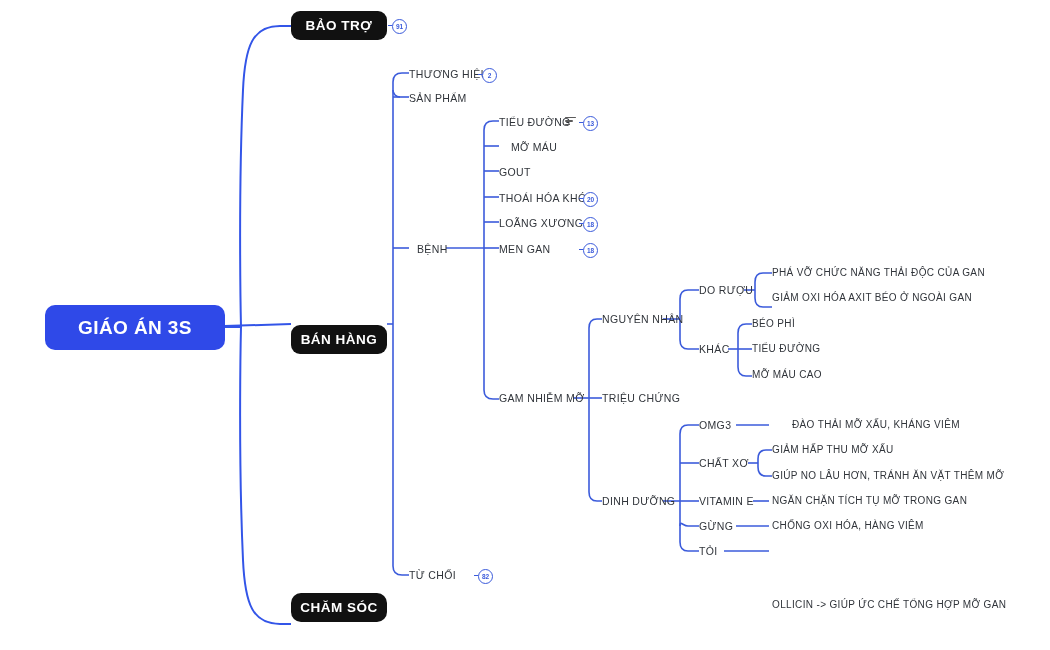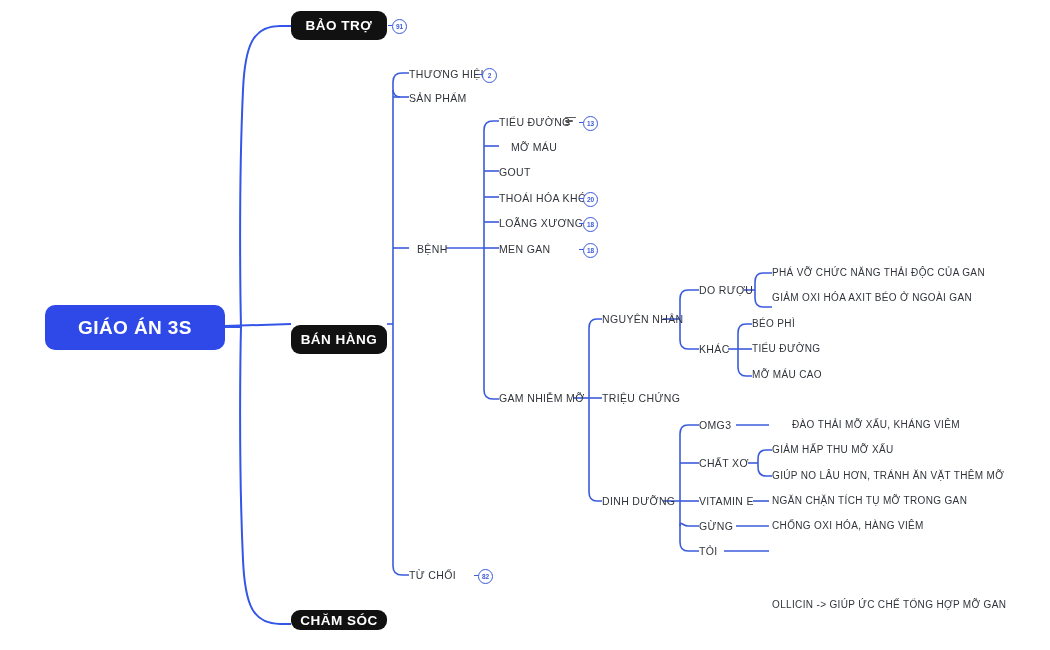--- a/index.html
+++ b/index.html
@@ -126,21 +126,21 @@
       <span>GIÁO ÁN 3S</span>
     </div>
     <div class="node pill-node" style="left: 291px; top: 11px; width: 96px; height: 29px;">
       <span>BẢO TRỢ</span>
     </div>
     <div class="badge-stub" style="left: 388px; top: 25px;"></div>
     <div class="badge" style="left: 392px; top: 19px;">91</div>
     <div class="node pill-node" style="left: 291px; top: 325px; width: 96px; height: 29px;">
       <span>BÁN HÀNG</span>
     </div>
-    <div class="node pill-node" style="left: 291px; top: 610px; width: 96px; height: 20px;">
+    <div class="node pill-node" style="left: 291px; top: 593px; width: 96px; height: 29px; border-radius: 10px;">
       <span>CHĂM SÓC</span>
     </div>
     <div class="node text-node lvl2" style="left: 409px; top: 69px;"><span>THƯƠNG HIỆU</span></div>
     <div class="node text-node lvl2" style="left: 409px; top: 93px;"><span>SẢN PHẨM</span></div>
     <div class="node text-node lvl2" style="left: 409px; top: 244px; padding-left: 8px;"><span>BỆNH</span></div>
     <div class="node text-node lvl2" style="left: 409px; top: 570px;"><span>TỪ CHỐI</span></div>
     <div class="node text-node lvl2" style="left: 499px; top: 117px;"><span>TIỂU ĐƯỜNG</span></div>
     <div class="node text-node lvl2" style="left: 499px; top: 142px; padding-left: 12px;"><span>MỠ MÁU</span></div>
     <div class="node text-node lvl2" style="left: 499px; top: 167px;"><span>GOUT</span></div>
     <div class="node text-node lvl2" style="left: 499px; top: 193px;"><span>THOÁI HÓA KHỚP</span></div>

